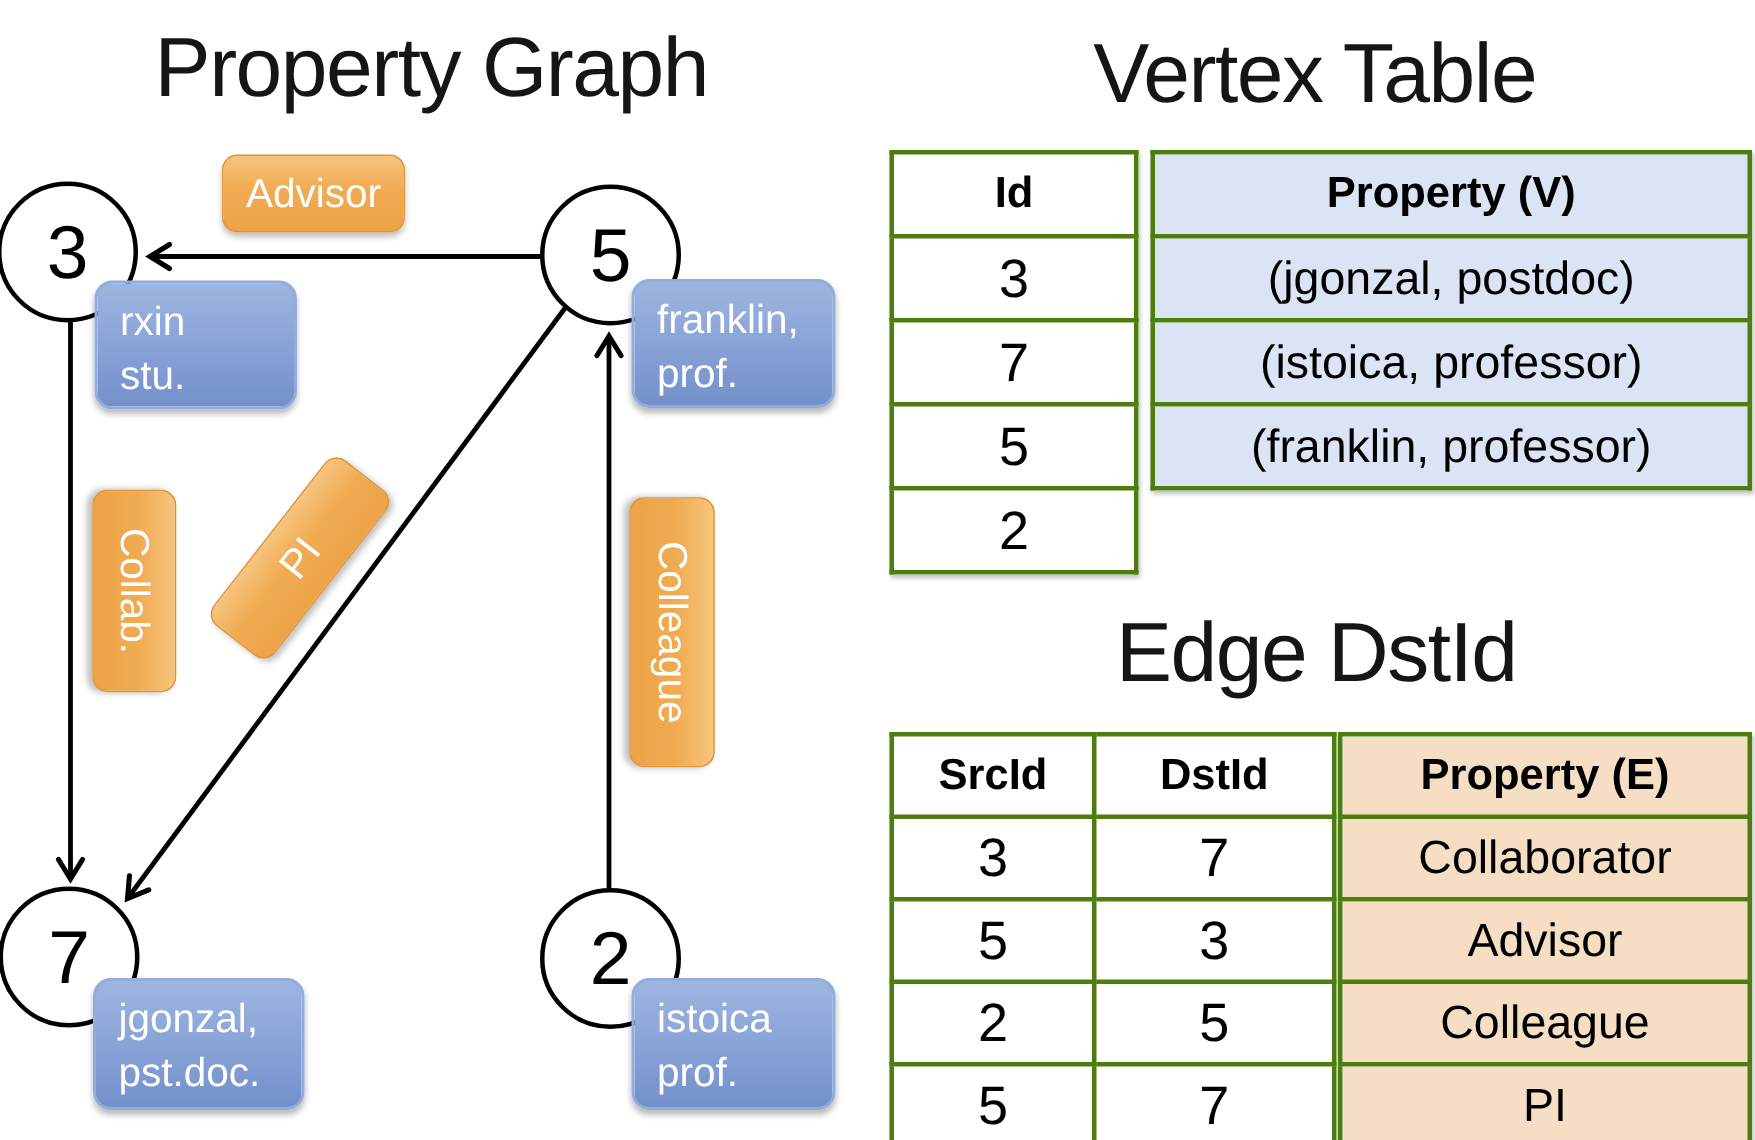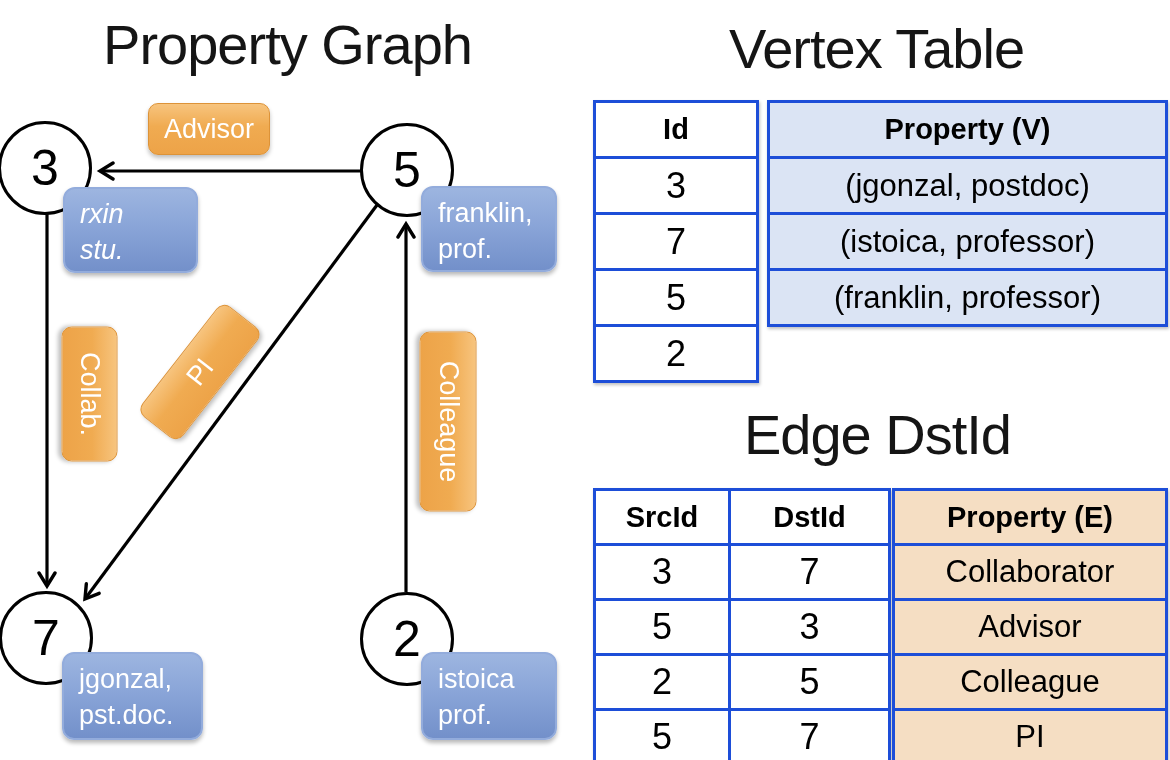--- a/index.html
+++ b/index.html
@@ -36,21 +36,21 @@
     background:linear-gradient(180deg,var(--edge-accent-light) 0%,#F0AB51 45%,var(--edge-accent) 100%);
     border:1.5px solid var(--edge-accent-border);
     box-shadow:0 3px 4px rgba(0,0,0,0.25);
     color:#fff;font-size:27px;display:flex;align-items:center;justify-content:center;
     white-space:nowrap;
   }
   
   table.tbl{position:absolute;border-collapse:collapse;table-layout:fixed;
     box-shadow:1px 2px 3px rgba(0,0,0,0.25);}
   table.tbl td{
-    border:3px solid #1d4ed8;text-align:center;vertical-align:middle;
+    border:3px solid #4d7c0f;text-align:center;vertical-align:middle;
     height:51px;font-size:31px;overflow:hidden;white-space:nowrap;
   }
   table.tbl td.th{font-weight:bold;font-size:29px;}
   table.tbl td.num{font-size:36px;}
   table.propv td{background:var(--vertex-table-fill);}
   table.prope td{background:var(--edge-table-fill);}
   table.etbl td{height:50px;text-align:center;}
 </style>
 </head>
 <body>
@@ -75,21 +75,21 @@
 <div class="node" style="left:360px;top:123px;">
   <span>5</span>
   </div>
 <div class="node" style="left:-1px;top:591px;">
   <span>7</span>
   </div>
 <div class="node" style="left:360px;top:592px;">
   <span>2</span>
   </div>
 
-<div class="vlabel" style="left:63px;top:187px;width:135px;height:86px;font-style:italic;">
+<div class="vlabel" style="left:63px;top:187px;width:135px;height:86px;">
   <span style="display:block">rxin</span>
   <span style="display:block">stu.</span>
 </div>
 <div class="vlabel" style="left:421px;top:186px;width:136px;height:86px;">
   <span style="display:block">franklin,</span>
   <span style="display:block">prof.</span>
 </div>
 <div class="vlabel" style="left:62px;top:652px;width:141px;height:88px;">
   <span style="display:block">jgonzal,</span>
   <span style="display:block">pst.doc.</span>

